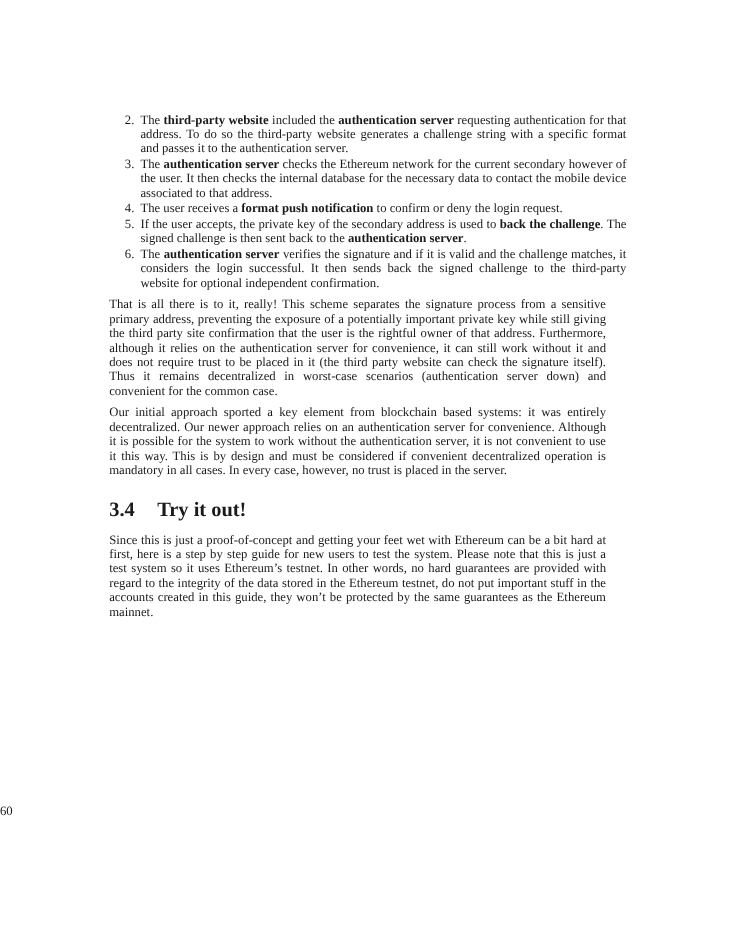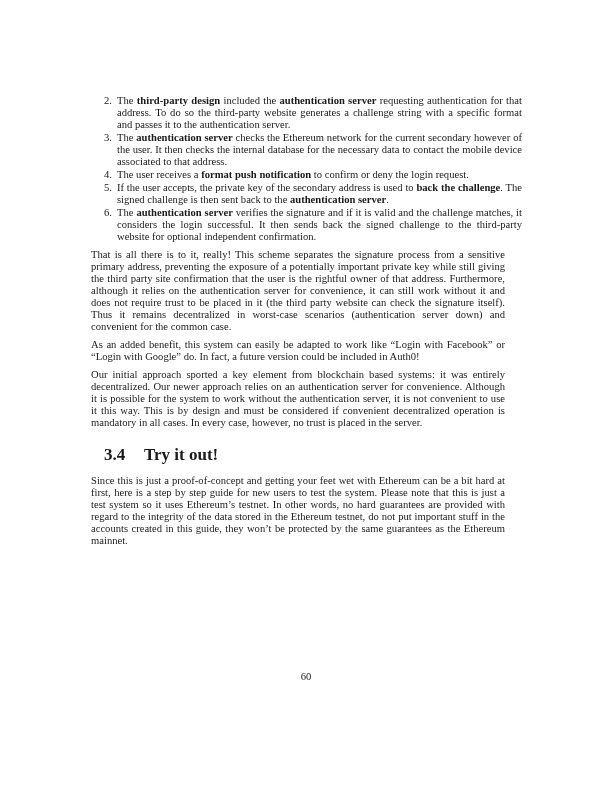--- a/index.html
+++ b/index.html
@@ -8,38 +8,37 @@
   .page { position: absolute; left: 91px; top: 95px; width: 431px; }
   .txt { font-family: "Liberation Serif", "DejaVu Serif", serif; font-size: 10.6px; line-height: 12px; text-align: justify; }
   ol.steps { list-style: none; margin: 0; padding: 0; }
   ol.steps li { position: relative; padding-left: 26px; margin: 0 0 1px 0; }
   ol.steps li .num { position: absolute; left: 13px; top: 0; }
   b { font-weight: bold; }
   p.para { margin: 0 17px 6px 0; }
   .h3 { font-family: "Liberation Serif", serif; font-weight: bold; font-size: 13px; margin: 20px 0 14px 0; }
   .h3 .sec { display: inline-block; width: 42px; }
   .h2 { font-family: "Liberation Serif", serif; font-weight: bold; font-size: 17px; margin: 20px 0 14px 0; }
-  .h2 .sec { display: inline-block; width: 40px; margin-left: 13px; }
-  .pagenum { position: absolute; top: 671px; left: 0; width: 612px; text-align: center;
+  .h2 .sec { display: inline-block; width: 40px; }
+  .pagenum { position: absolute; top: 671px; left: 0; width: 612px; text-align: left;
              font-family: "Liberation Serif", serif; font-size: 10.6px; }
 </style>
 </head>
 <body>
 
 <div class="page txt">
   <ol class="steps" id="steps">
-      <li><span class="num">2.</span><span>The </span><b>third-party design</b><span> included the </span><b>authentication server</b><span> requesting authentication for that address. To do so the third-party website generates a challenge string with a specific format and passes it to the authentication server.</span></li>
+      <li><span class="num">2.</span><span>The </span><b>third-party website</b><span> included the </span><b>authentication server</b><span> requesting authentication for that address. To do so the third-party website generates a challenge string with a specific format and passes it to the authentication server.</span></li>
       <li><span class="num">3.</span><span>The </span><b>authentication server</b><span> checks the Ethereum network for the current secondary however of the user. It then checks the internal database for the necessary data to contact the mobile device associated to that address.</span></li>
       <li><span class="num">4.</span><span>The user receives a </span><b>format push notification</b><span> to confirm or deny the login request.</span></li>
       <li><span class="num">5.</span><span>If the user accepts, the private key of the secondary address is used to </span><b>back the challenge</b><span>. The signed challenge is then sent back to the </span><b>authentication server</b><span>.</span></li>
       <li><span class="num">6.</span><span>The </span><b>authentication server</b><span> verifies the signature and if it is valid and the challenge matches, it considers the login successful. It then sends back the signed challenge to the third-party website for optional independent confirmation.</span></li>
     </ol>
 
   <p class="para" style="margin-top:6px">That is all there is to it, really! This scheme separates the signature process from a sensitive primary address, preventing the exposure of a potentially important private key while still giving the third party site confirmation that the user is the rightful owner of that address. Furthermore, although it relies on the authentication server for convenience, it can still work without it and does not require trust to be placed in it (the third party website can check the signature itself). Thus it remains decentralized in worst-case scenarios (authentication server down) and convenient for the common case.</p>
-  <p class="para">As an added benefit, this system can easily be adapted to work like “Login with Facebook” or “Login with Google” do. In fact, a future version could be included in Auth0!</p>
 
   <p class="para">Our initial approach sported a key element from blockchain based systems: it was entirely decentralized. Our newer approach relies on an authentication server for convenience. Although it is possible for the system to work without the authentication server, it is not convenient to use it this way. This is by design and must be considered if convenient decentralized operation is mandatory in all cases. In every case, however, no trust is placed in the server.</p>
 
   <div class="h2">
     <span class="sec">3.4</span><span>Try it out!</span>
   </div>
   <p class="para">Since this is just a proof-of-concept and getting your feet wet with Ethereum can be a bit hard at first, here is a step by step guide for new users to test the system. Please note that this is just a test system so it uses Ethereum’s testnet. In other words, no hard guarantees are provided with regard to the integrity of the data stored in the Ethereum testnet, do not put important stuff in the accounts created in this guide, they won’t be protected by the same guarantees as the Ethereum mainnet.</p>
 </div>
 
 <div class="pagenum">60</div>

